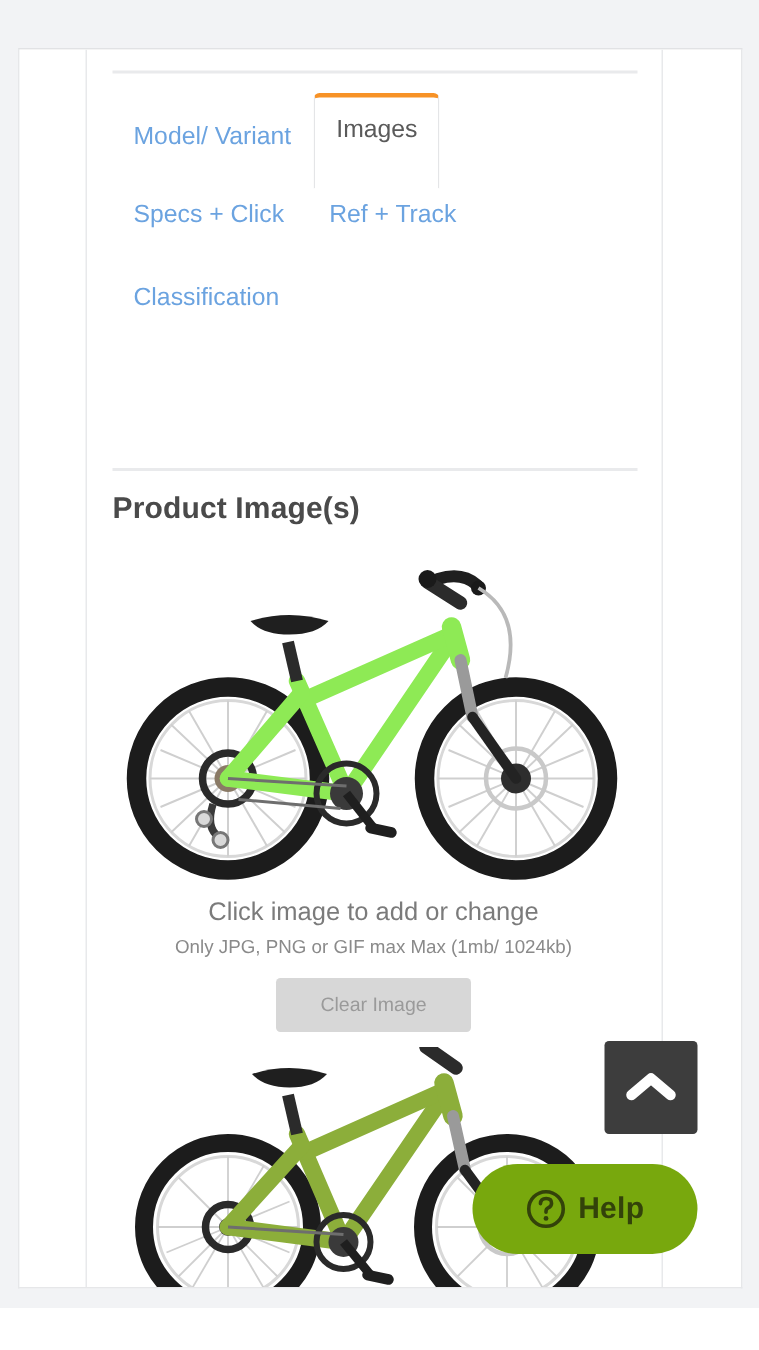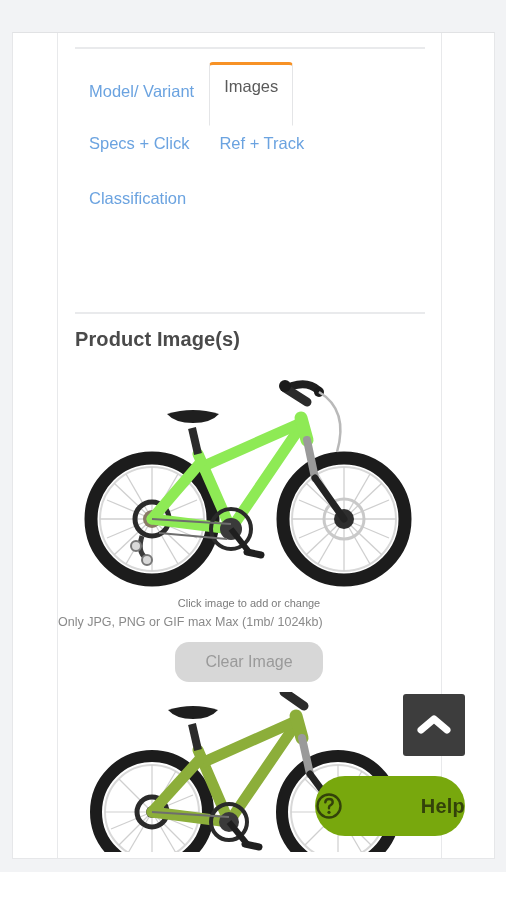--- a/index.html
+++ b/index.html
@@ -155,44 +155,44 @@
     display: flex;
     align-items: center;
     justify-content: center;
     cursor: pointer;
     background: #ffffff;
   }
   .bike-wrap svg { display: block; }
 
   .img-caption {
     text-align: center;
-    font-size: 11px;
+    font-size: 17px;
     color: #7b7b7b;
     margin-top: 2px;
     line-height: 1.55;
   }
   .img-hint {
-    text-align: left;
+    text-align: center;
     font-size: 12.5px;
     color: #8a8a8a;
     line-height: 1.55;
     margin-top: 1px;
   }
 
   .clear-btn-row {
     display: flex;
     justify-content: center;
     margin-top: 10px;
   }
   .clear-btn {
     background: #d7d7d7;
     color: #9a9a9a;
     border: none;
-    border-radius: 14px;
-    font-size: 16px;
+    border-radius: 3px;
+    font-size: 13px;
     font-family: "Liberation Sans", sans-serif;
     padding: 11px 30px;
     cursor: pointer;
     line-height: 1.1;
   }
 
   .bike-wrap-2 {
     width: 382px;
     height: 160px;
     display: flex;
@@ -223,21 +223,21 @@
   .help-btn {
     position: absolute;
     left: 315px;
     top: 776px;
     width: 150px;
     height: 60px;
     background: #78a80d;
     border-radius: 30px;
     display: flex;
     align-items: center;
-    justify-content: space-between;
+    justify-content: center;
     gap: 7px;
     cursor: pointer;
     z-index: 51;
   }
   .help-label {
     font-size: 20px;
     font-weight: bold;
     color: #33420a;
     letter-spacing: 0.2px;
   }

